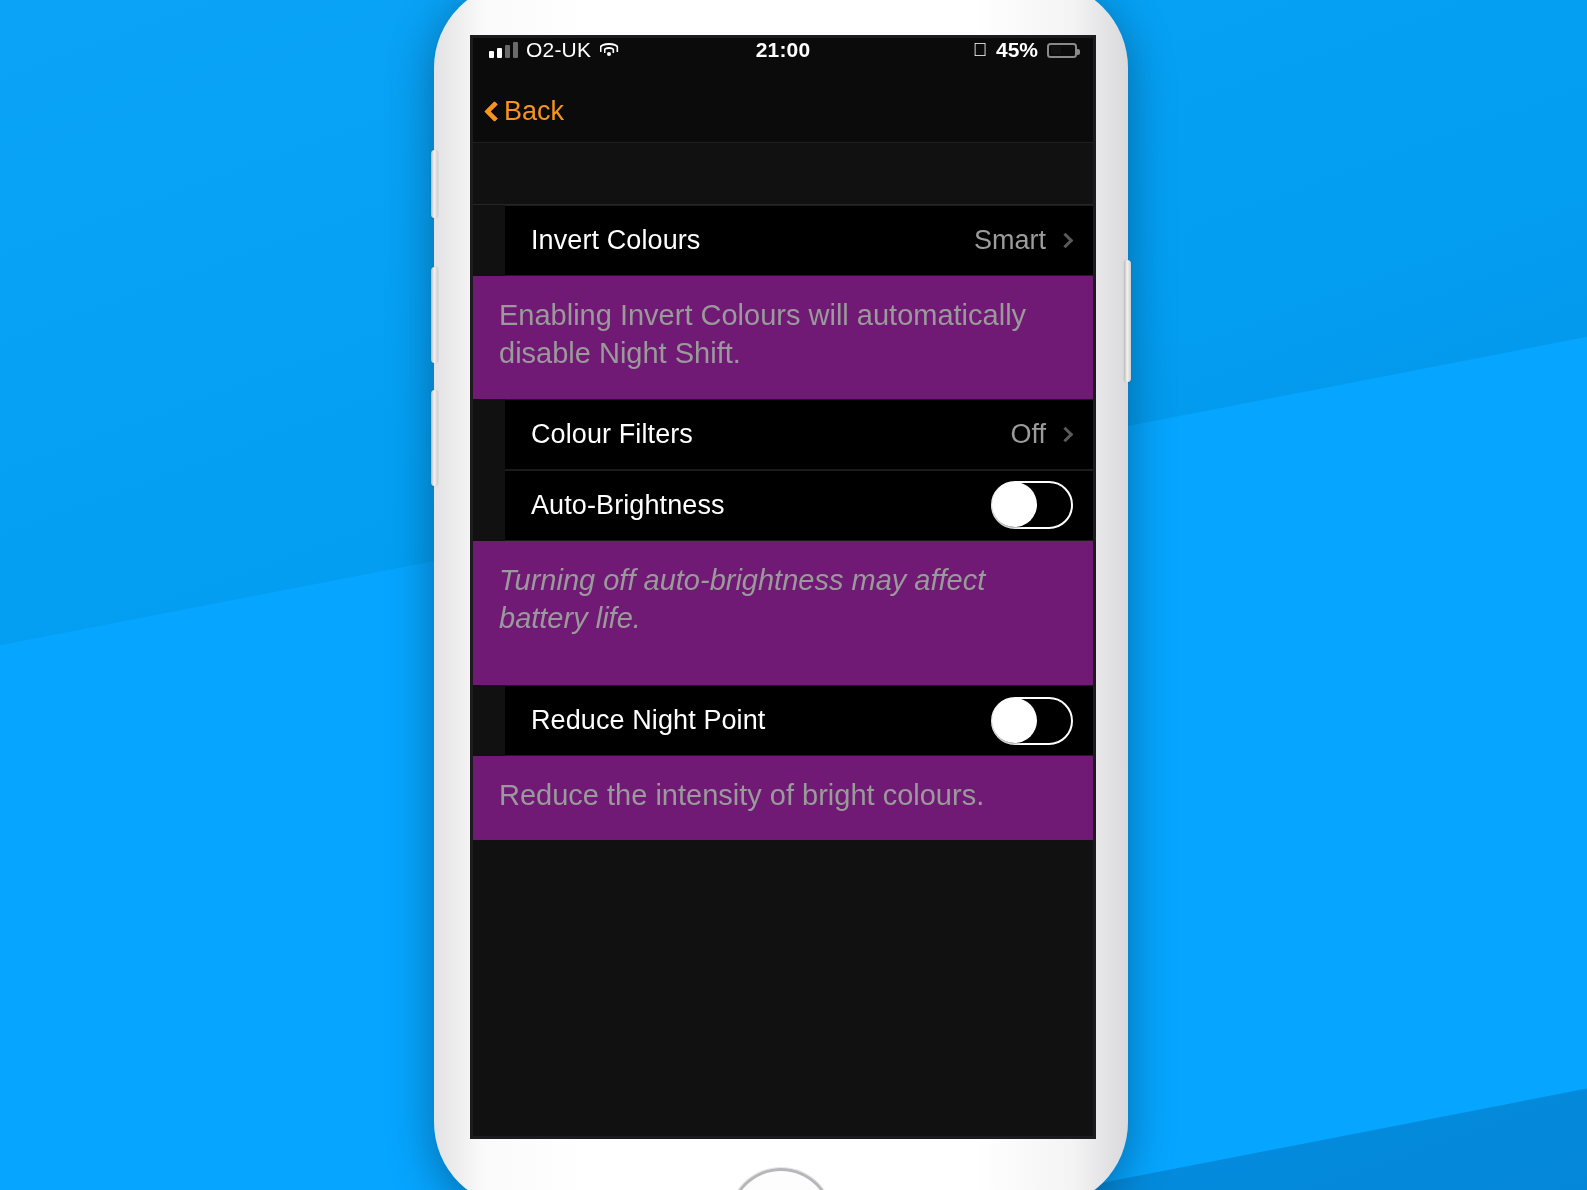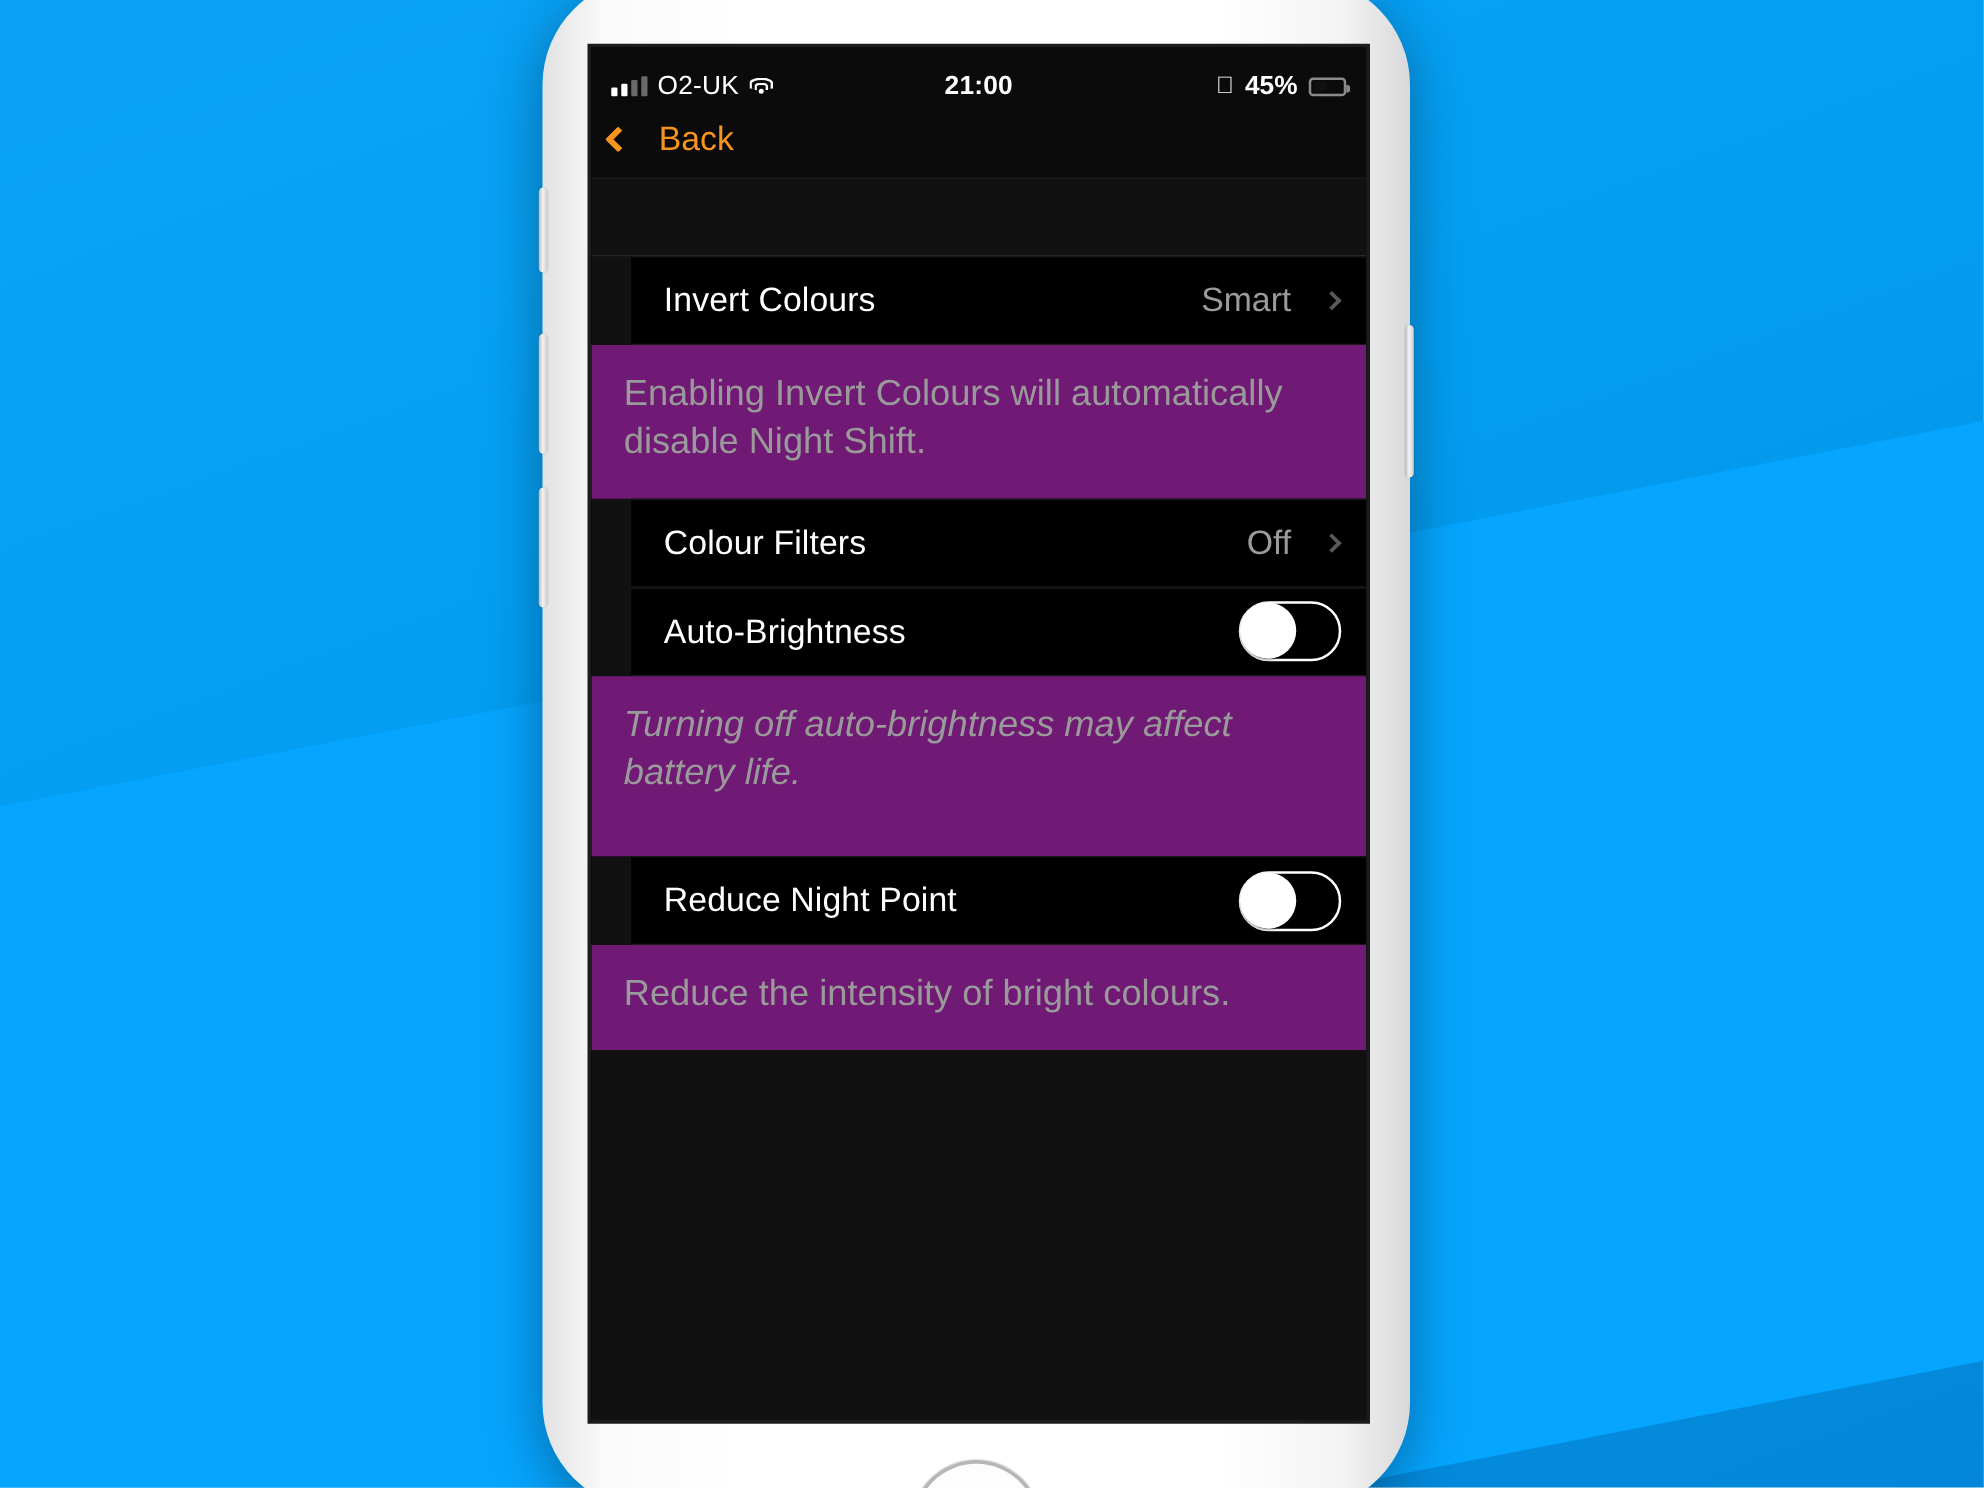--- a/index.html
+++ b/index.html
@@ -56,21 +56,21 @@
     background:#000;
     overflow:hidden;
     box-shadow:0 0 0 3px #1c1c1e;
   }
 
   
   #statusbar {
     position:relative;
     height:43px;
     background:#0b0b0b;
-    display:flex; align-items:flex-end;
+    display:flex; align-items:flex-start;
     padding:0 16px;
     color:#fff;
     font-size:20px;
   }
   #status-left  { display:flex; align-items:center; gap:8px; }
   #status-center{ position:absolute; left:0; right:0; text-align:center;
                   font-size:21px; font-weight:600; letter-spacing:.2px; pointer-events:none; }
   #status-right { margin-left:auto; display:flex; align-items:center; gap:9px; z-index:2; }
 
   .bars { display:flex; align-items:flex-end; gap:3px; height:16px; }
@@ -105,21 +105,21 @@
   .batt i { display:block; height:100%; width:45%; background:#111; border-radius:1px; }
 
   
   #navbar {
     position:relative; height:62px;
     background:#0b0b0b;
     display:flex; align-items:center;
     border-bottom:1px solid #1f1f1f;
   }
   #back-button {
-    display:flex; align-items:center; gap:24px;
+    display:flex; align-items:center; gap:1px;
     padding-left:14px; cursor:pointer;
     color:#F7941E;
     z-index:2;
   }
   #back-chevron {
     width:15px; height:15px;
     border-left:5px solid #F7941E;
     border-bottom:5px solid #F7941E;
     transform:rotate(45deg);
     border-radius:2px;
@@ -140,21 +140,21 @@
     background:#000;
     height:71px;
     display:flex; align-items:center;
     padding:0 18px 0 26px;
     border-top:1px solid #1b1b1b;
     border-bottom:1px solid #1b1b1b;
     cursor:pointer;
     margin-left:32px;
   }
   .row-title { color:#fff; font-size:27px; font-weight:400; letter-spacing:.1px; }
-  .row-right { margin-left:auto; display:flex; align-items:center; gap:27px; }
+  .row-right { margin-left:auto; display:flex; align-items:center; gap:14px; }
   .row-value { color:#9b9b9b; font-size:27px; }
   .chev {
     width:11px; height:11px;
     border-top:3px solid #5a5a5a;
     border-right:3px solid #5a5a5a;
     transform:rotate(45deg);
     margin-right:4px;
   }
 
   .footer {

